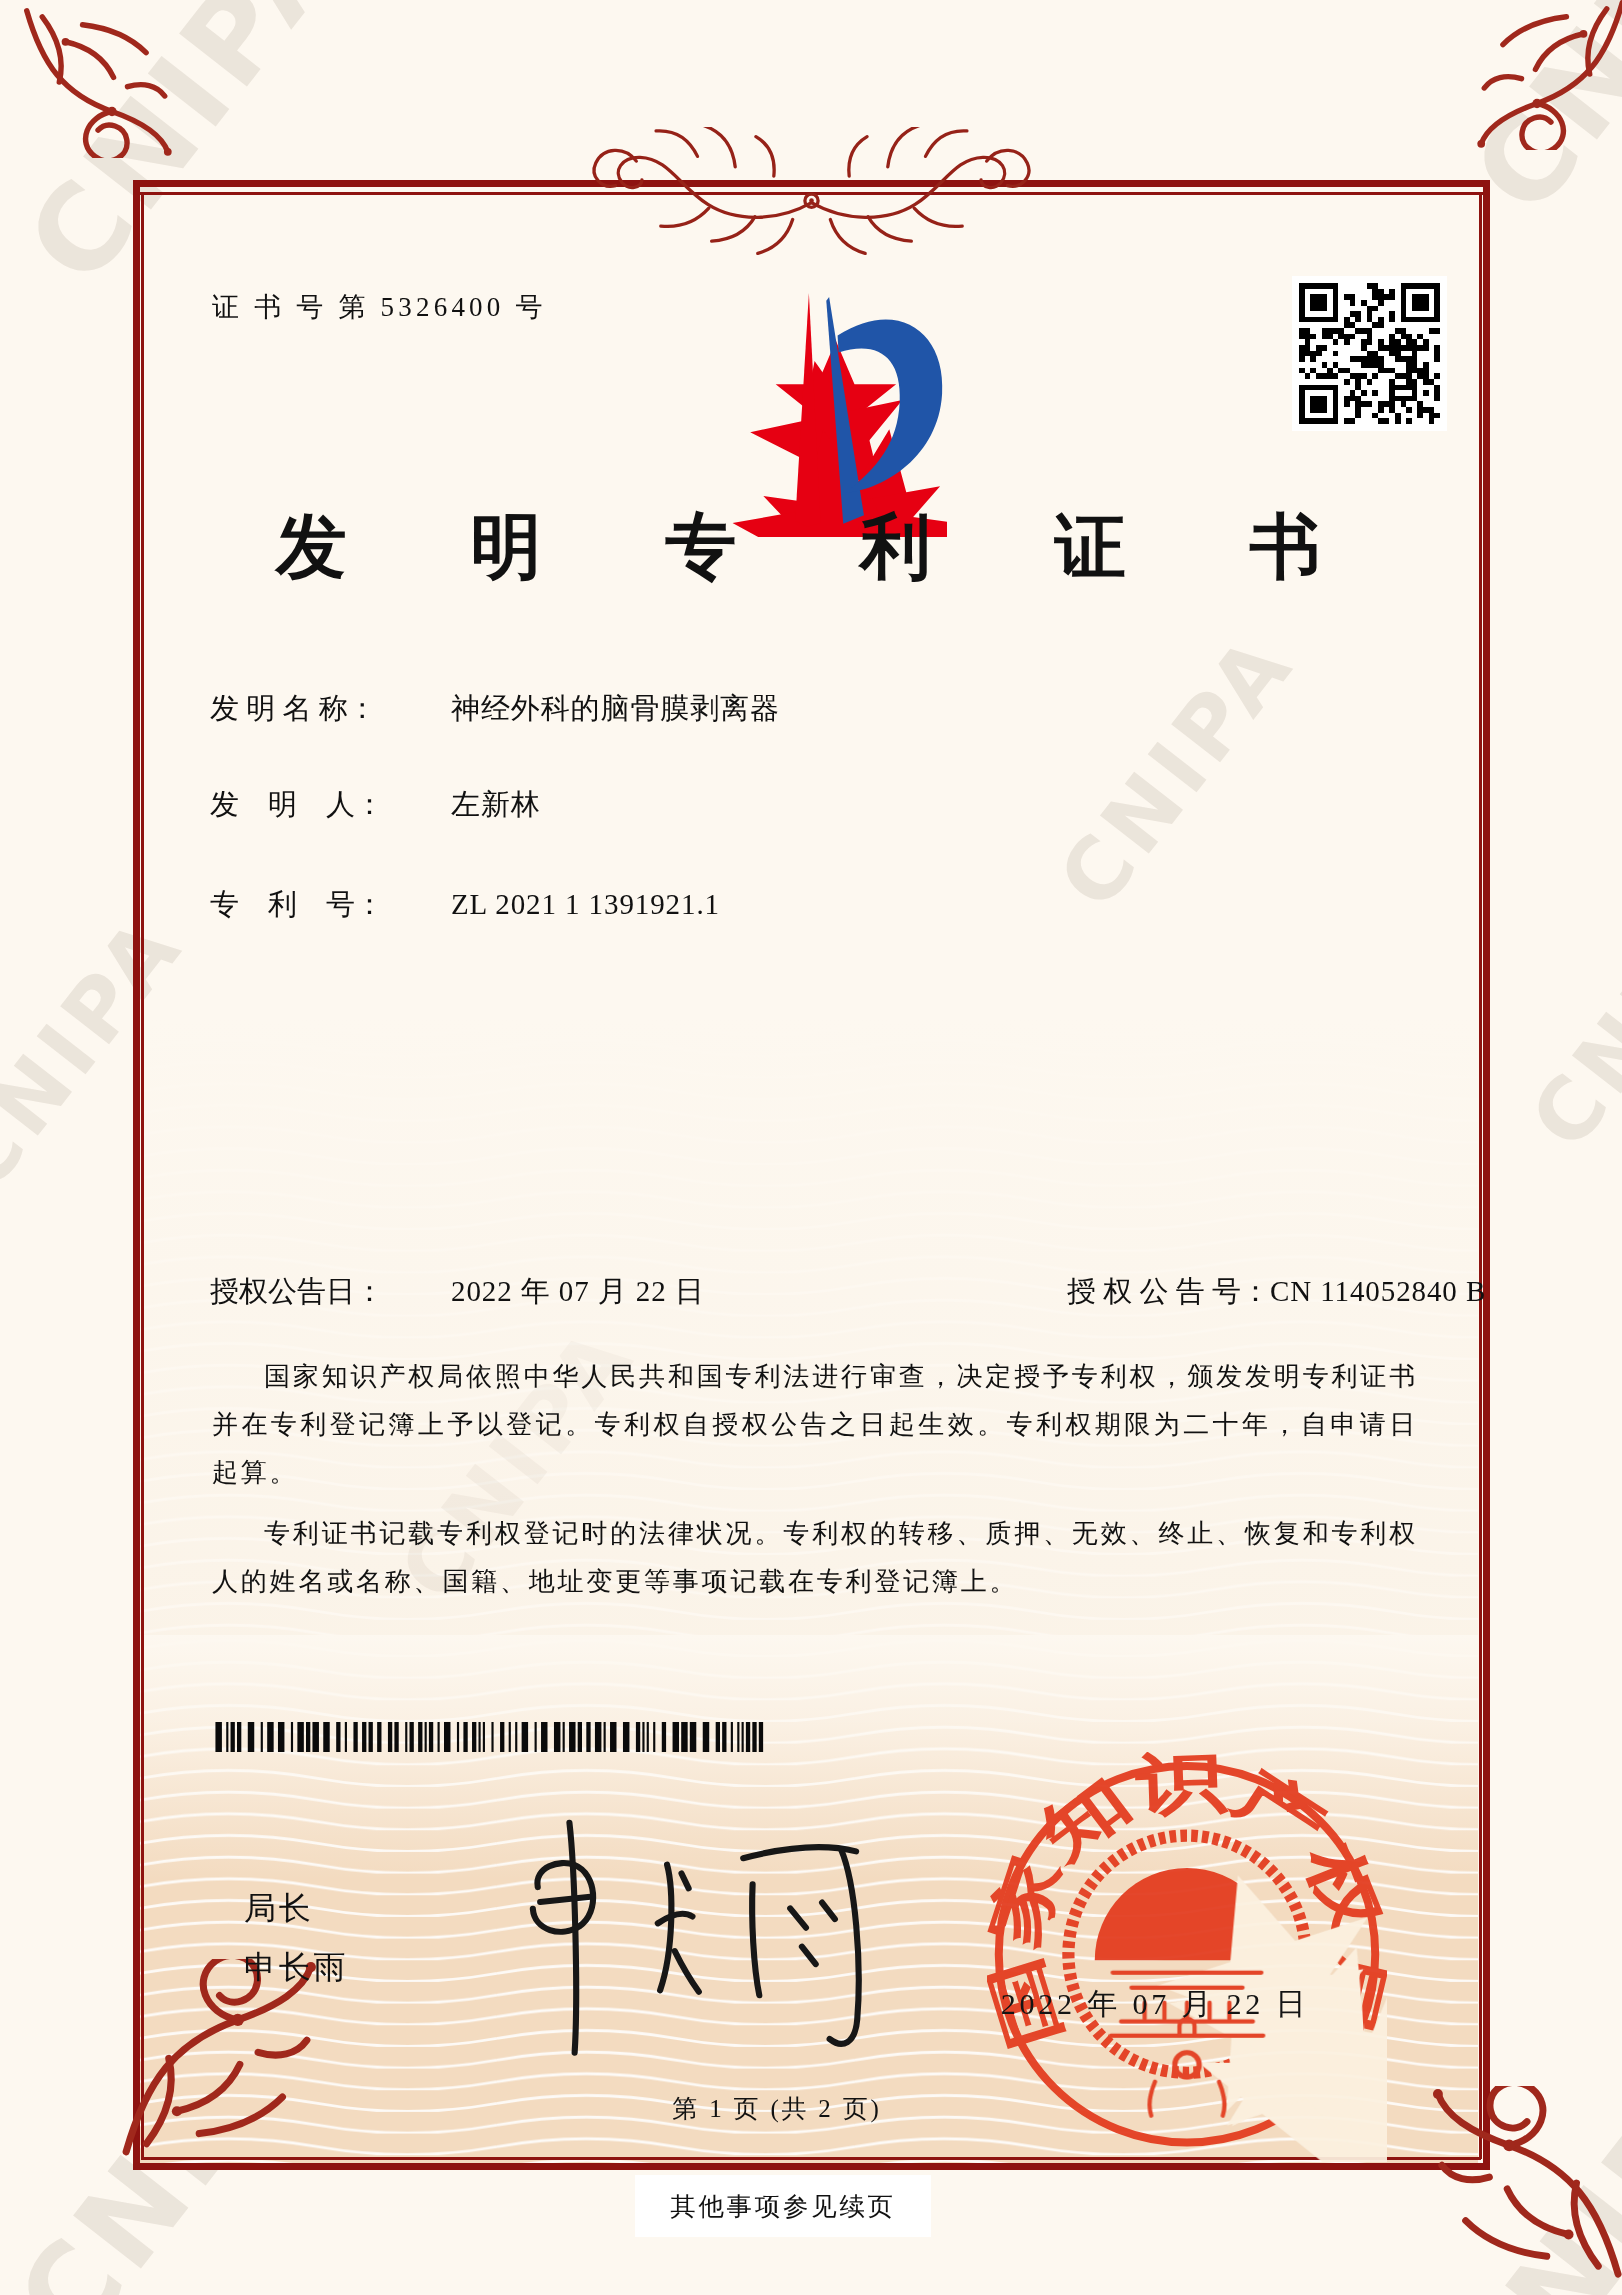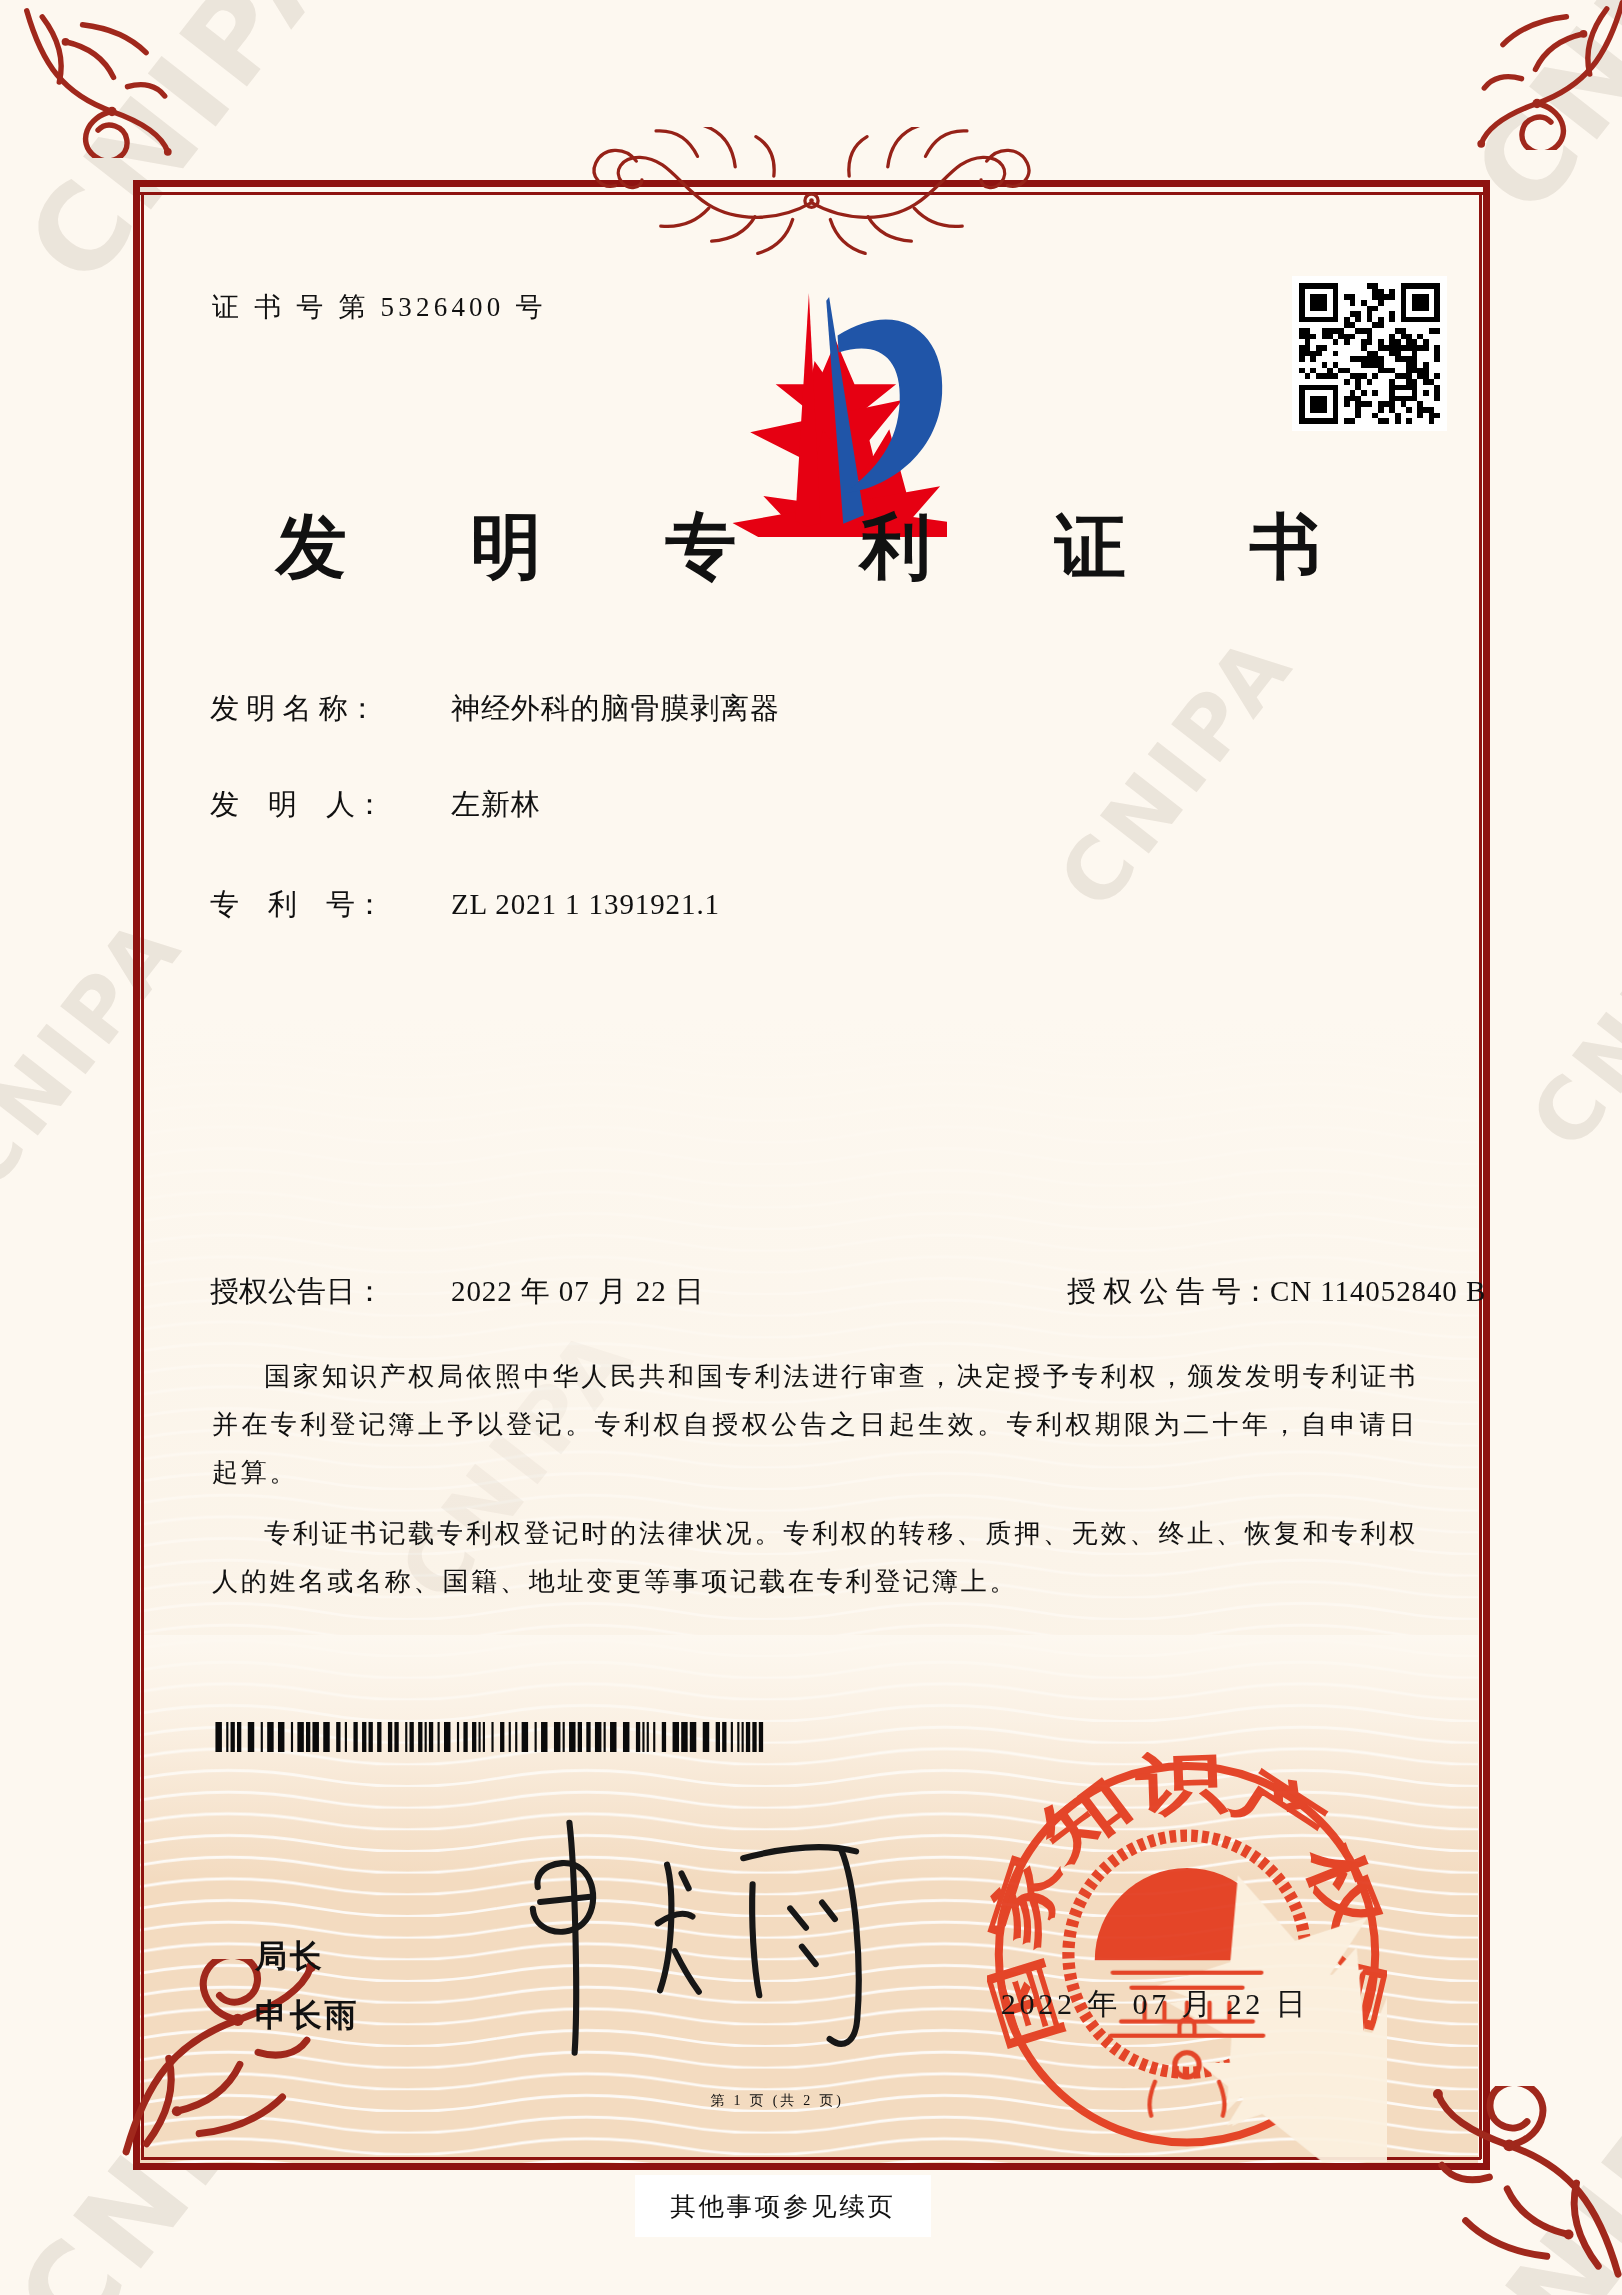--- a/index.html
+++ b/index.html
@@ -34,24 +34,24 @@
   .body-text p{
     margin:0; font-size:26px; line-height:48px; text-align:justify;
     text-indent:2em; letter-spacing:2.8px;
   }
   .body-text p + p{margin-top:13px;}
   
   .waveband{position:absolute; left:139px; top:1635px; width:1339px; height:529px;}
   .wavemid{position:absolute; left:139px; top:1013px; width:1339px; height:627px; opacity:.20;}
   .fade{position:absolute; left:139px; top:1635px; width:1339px; height:245px;
         background:linear-gradient(#fdf8f0 0%, rgba(253,248,240,.75) 35%, rgba(253,248,240,0) 100%);}
-  .signer{position:absolute; left:255px; font-family:"Liberation Sans","DejaVu Sans",sans-serif;
-          font-weight:700; font-size:32px; letter-spacing:2.8px;margin-top:48px;}
+  .signer{position:absolute; left:244px; font-family:"Liberation Sans","DejaVu Sans",sans-serif;
+          font-weight:400; font-size:32px; letter-spacing:2.8px;}
   .pagenum{position:absolute; left:565px; top:2092px; width:424px; text-align:center;
-           font-size:14px; letter-spacing:2.8px;}
+           font-size:25px; letter-spacing:2.8px;}
   .contbox{
     position:absolute; left:635px; top:2175px; width:296px; height:62px;
     background:#ffffff; text-align:center; line-height:62px; font-size:25.4px; letter-spacing:2.8px;
   }
 </style>
 </head>
 <body>
 
 <div id="page">
 

